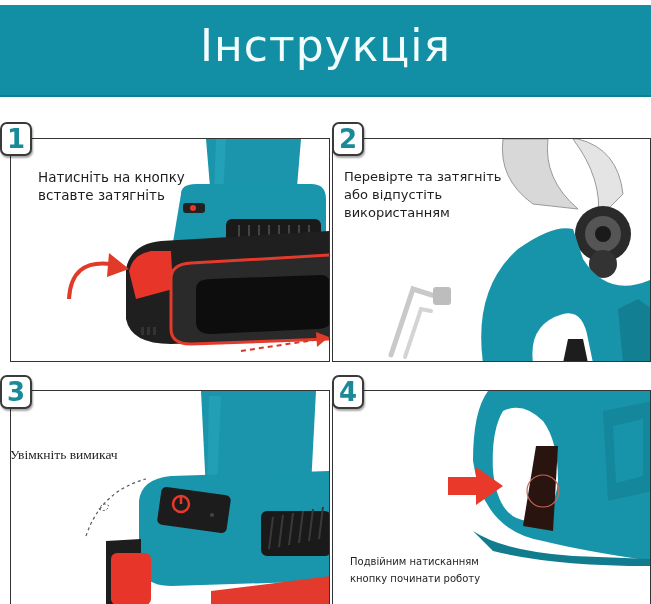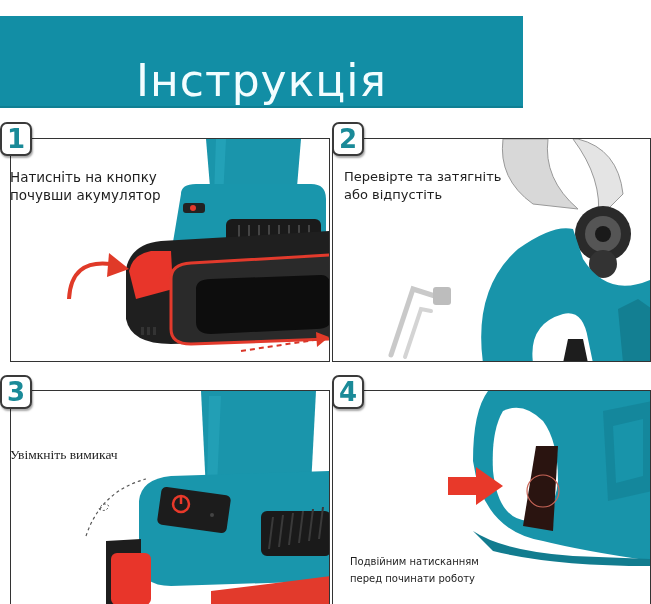--- a/index.html
+++ b/index.html
@@ -1,22 +1,22 @@
 <!DOCTYPE html>
 <html><head>
   <meta charset="utf-8">
   <style>
     * { box-sizing: border-box; margin: 0; padding: 0; }
     html, body { width: 651px; height: 604px; overflow: hidden; background: #ffffff; }
     body { font-family: "DejaVu Sans", "Liberation Sans", sans-serif; position: relative; }
 
     .header {
-      position: absolute; left: 0; top: 16px; width: 523px; height: 92px;
+      position: absolute; left: 0; top: 5px; width: 651px; height: 92px;
       background: #128ea5;
-      display: flex; align-items: flex-end; justify-content: center;
+      display: flex; align-items: center; justify-content: center;
       border-bottom: 2px solid #0f7f93;
     }
     .header h1 {
       color: #f2fdff; font-size: 44px; font-weight: 500; letter-spacing: 1px;
       font-family: "DejaVu Sans", sans-serif;
       margin-top: -10px;
     }
 
     .panel {
       position: absolute; overflow: hidden; background: #fff;
@@ -79,23 +79,23 @@
     <path d="M58 160 Q60 120 100 125" fill="none" stroke="#e03a28" stroke-width="4"></path>
     <path d="M98 114 L118 130 L96 138 Z" fill="#e03a28"></path>
 
     <path d="M230 212 L310 200" fill="none" stroke="#d9372a" stroke-width="2" stroke-dasharray="5,4"></path>
     <path d="M305 193 L318 198 L306 208 Z" fill="#e03a28"></path>
   </svg>
 </div>
 <div class="badge" style="left:0px; top:122px;">
   <span>1</span>
 </div>
-<div class="caption" style="left:10px; top:168px;">
+<div class="caption" style="left:10px; top:168px;padding-left:28px;">
   <div>Натисніть на кнопку</div>
-  <div>почувши акумулятор</div>
+  <div>вставте затягніть</div>
 </div>
 
 <div class="panel" style="left:332px; top:138px; width:319px; height:224px;">
   <svg class="art" width="319" height="224" viewBox="0 0 319 224" style="left:0;top:0;">
 
     <path d="M170 0 Q165 40 200 65 L245 70 Q210 40 215 0 Z" fill="#d8d8d8" stroke="#999" stroke-width="1"></path>
     <path d="M245 0 Q285 10 290 55 L265 80 Q270 40 240 0 Z" fill="#e4e4e4" stroke="#999" stroke-width="1"></path>
 
     <circle cx="270" cy="95" r="28" fill="#2a2a2a"></circle>
     <circle cx="270" cy="95" r="18" fill="#555"></circle>
@@ -111,20 +111,21 @@
     <rect x="100" y="148" width="18" height="18" rx="3" fill="#bdbdbd"></rect>
     <path d="M72 218 L88 170 L98 172" fill="none" stroke="#d4d4d4" stroke-width="4" stroke-linecap="round"></path>
   </svg>
 </div>
 <div class="badge" style="left:332px; top:122px;">
   <span>2</span>
 </div>
 <div class="caption" style="left:344px; top:168px; font-size:13px;">
   <div>Перевірте та затягніть</div>
   <div>або відпустіть</div>
+  <div>використанням</div>
 </div>
 
 <div class="panel" style="left:10px; top:390px; width:320px; height:214px; border-bottom:none;">
   <svg class="art" width="320" height="214" viewBox="0 0 320 214" style="left:0;top:0;">
 
     <path d="M190 0 L305 0 L300 95 L195 100 Z" fill="#1a95ab"></path>
     <path d="M198 5 L210 5 L206 95 L196 95 Z" fill="#2aaac0" opacity="0.5"></path>
 
     <path d="M128 110 Q130 88 160 85 L320 80 L320 190 L160 195 Q130 195 128 170 Z" fill="#1996ac"></path>
 
@@ -175,14 +176,14 @@
     <path d="M143 76 L170 95 L143 114 Z" fill="#e8392a"></path>
 
     <path d="M140 140 Q170 160 240 165 L319 168 L319 175 Q220 175 160 160 Z" fill="#127c8f"></path>
   </svg>
 </div>
 <div class="badge" style="left:332px; top:375px;">
   <span>4</span>
 </div>
 <div class="caption" style="left:350px; top:553px; font-size:10px; line-height:17px;">
   <div>Подвійним натисканням</div>
-  <div>перед починати роботу</div>
+  <div>кнопку починати роботу</div>
 </div>
 
 </body></html>

